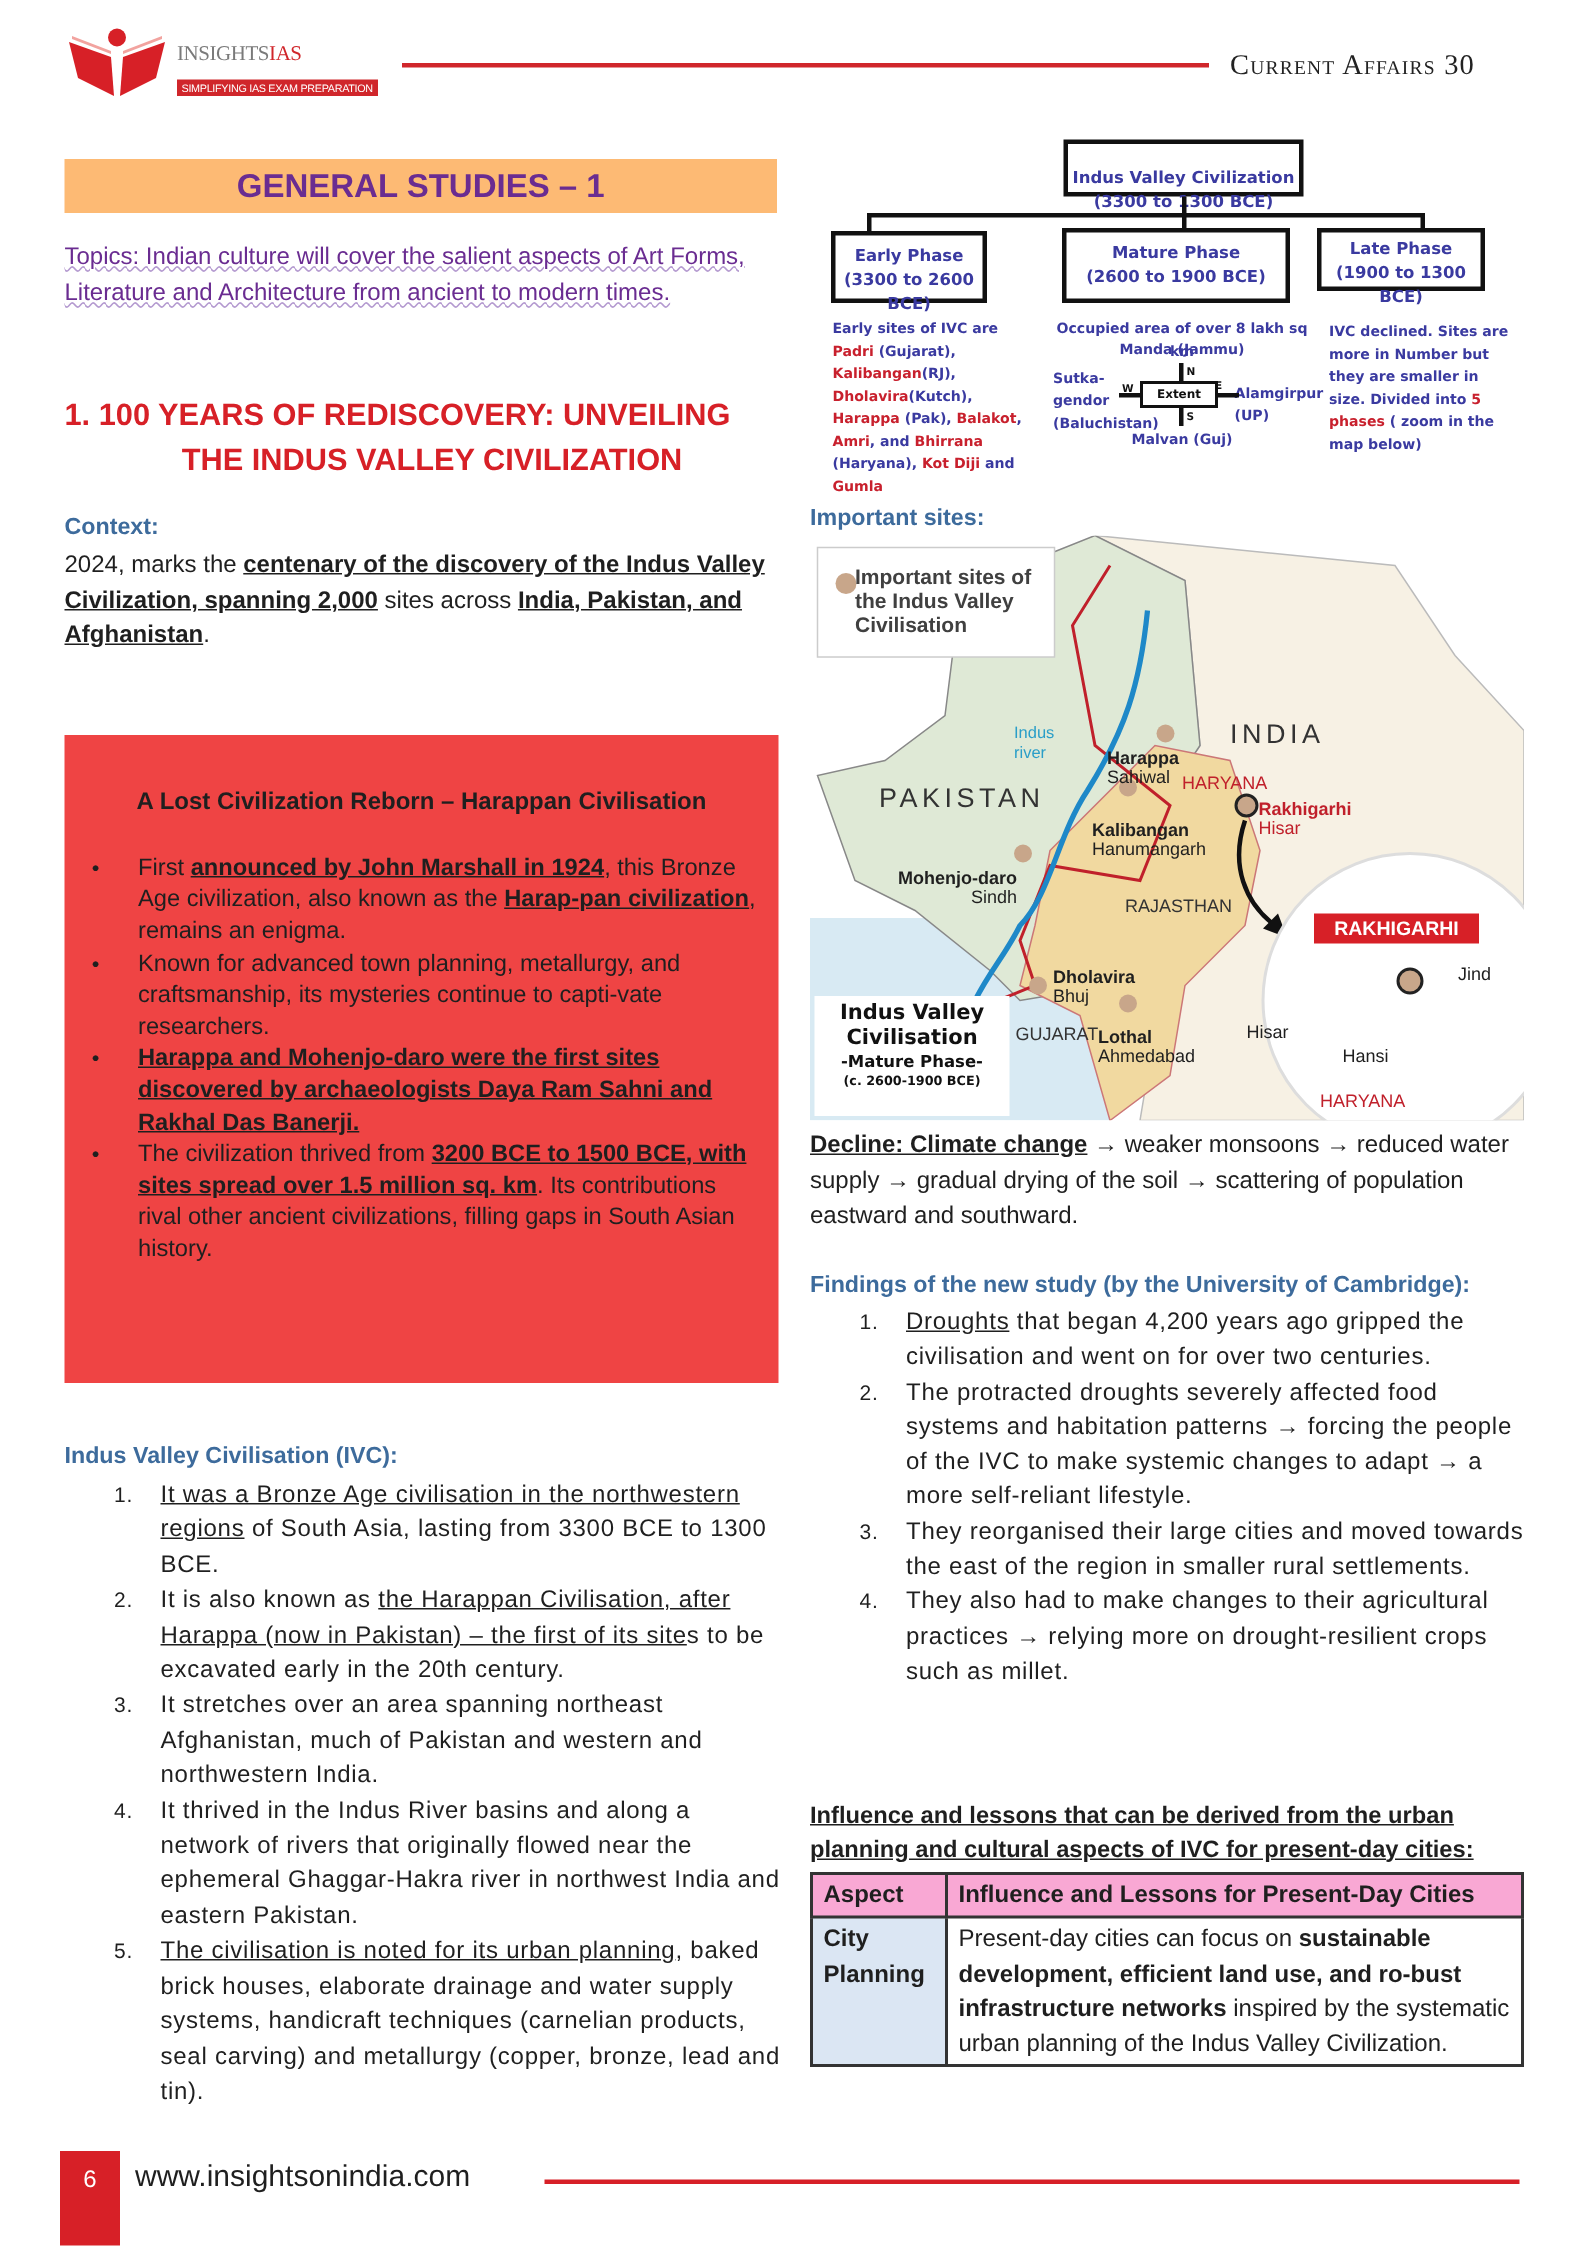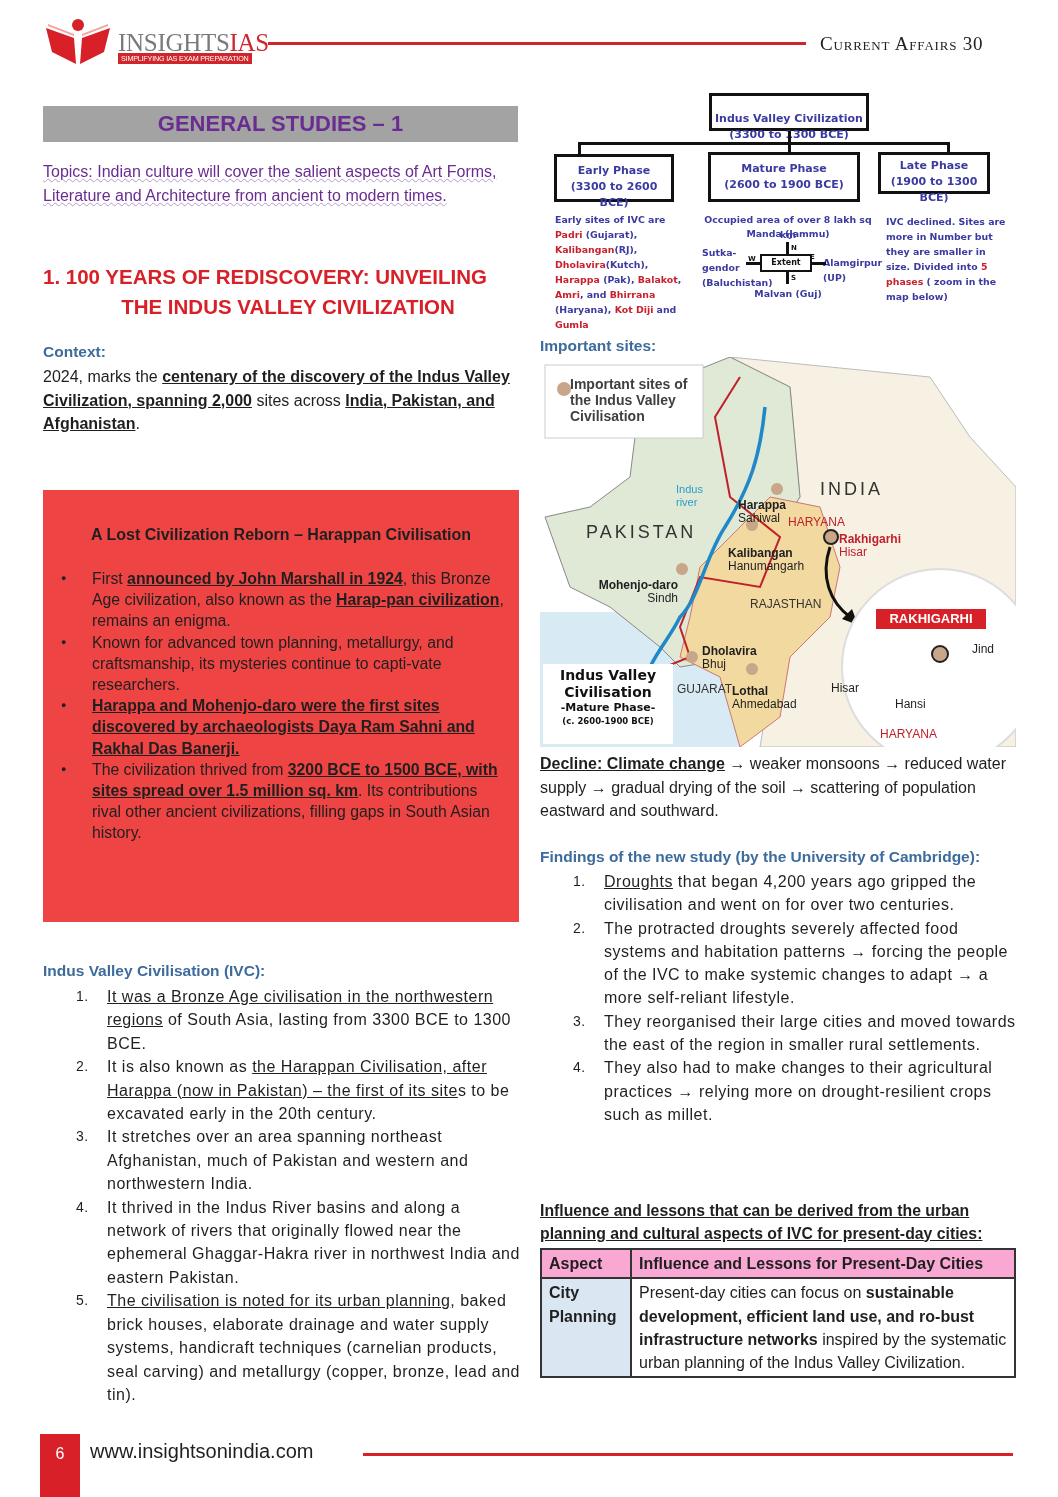--- a/index.html
+++ b/index.html
@@ -4,28 +4,28 @@
 <style>
   * { box-sizing: border-box; margin: 0; padding: 0; }
   html, body { width: 1058px; height: 1497px; background: #ffffff; }
   body { position: relative; font-family: "Liberation Sans", sans-serif; color: #1f1f1f; overflow: hidden; }
 
   .abs { position: absolute; }
 
   
   .logo { left: 44px; top: 16px; width: 200px; height: 50px; }
   .logo svg { position: absolute; left: 0; top: 0; }
-  .logo-text { position: absolute; left: 74px; top: 14px; font-family: "Liberation Serif", serif; font-size: 25px; letter-spacing: -0.3px; color: #7a7a7a; line-height: 1; }
+  .logo-text { position: absolute; left: 74px; top: 14px; font-family: "Liberation Serif", serif; font-size: 14px; letter-spacing: -0.3px; color: #7a7a7a; line-height: 1; }
   .logo-text .ias { color: #d0262b; }
   .logo-tag { position: absolute; left: 74px; top: 37px; background: #d0262b; color: #fff; font-size: 7.2px; padding: 1px 3px; white-space: nowrap; letter-spacing: -0.2px; }
   .header-line { left: 268px; top: 42px; width: 538px; height: 3px; background: #d0262b; }
   .header-title { left: 820px; top: 33px; font-family: "Liberation Serif", serif; font-size: 19px; font-variant: small-caps; letter-spacing: 0.8px; color: #222; }
 
   
-  .gs-banner { left: 43px; top: 106px; width: 475px; height: 36px; background: #a3a3a3; text-align: center; font-weight: bold; color: #6a2c91; font-size: 22px; line-height: 36px; }
+  .gs-banner { left: 43px; top: 106px; width: 475px; height: 36px; background: #fdba74; text-align: center; font-weight: bold; color: #6a2c91; font-size: 22px; line-height: 36px; }
   .topics { left: 43px; top: 160px; width: 475px; font-size: 16px; line-height: 24px; color: #6a2c91; text-decoration: underline; text-decoration-style: wavy; text-decoration-color: #b49ad0; text-decoration-thickness: 1px; }
   .main-title { left: 43px; top: 262px; width: 480px; color: #d72027; font-weight: bold; font-size: 20.5px; line-height: 30px; }
   .main-title .l2 { display: block; text-align: center; padding-left: 10px; }
 
   .sec-heading { color: #3d6b9c; font-weight: bold; font-size: 15.5px; }
   .ctx-head { left: 43px; top: 343px; }
   .ctx-body { left: 43px; top: 365px; width: 480px; font-size: 16px; line-height: 23.5px; }
   .ctx-body b { text-decoration: underline; }
 
   .box { left: 43px; top: 490px; width: 476px; height: 432px; background: #ef4444; }
@@ -120,21 +120,21 @@
 <div class="abs diagram">
   <div class="dbox" style="left:161px; top:3px; width:160px; height:38px; padding-top:15px;">
     <div>Indus Valley Civilization</div>
       <div>(3300 to 1300 BCE)</div>
   </div>
   <div class="dline" style="left:240px; top:41px; width:3px; height:12px;"></div>
   <div class="dline" style="left:30px; top:52px; width:372px; height:3px;"></div>
   <div class="dline" style="left:30px; top:52px; width:3px; height:12px;"></div>
   <div class="dline" style="left:240px; top:52px; width:3px; height:10px;"></div>
   <div class="dline" style="left:399px; top:52px; width:3px; height:10px;"></div>
-  <div class="dbox" style="left:6px; top:64px; width:120px; height:48px; padding-top:6px;">
+  <div class="dbox" style="left:6px; top:64px; width:104px; height:48px; padding-top:6px;">
     <div>Early Phase</div>
       <div>(3300 to 2600 BCE)</div>
   </div>
   <div class="dbox" style="left:160px; top:62px; width:152px; height:50px; padding-top:6px;">
     <div>Mature Phase</div>
       <div>(2600 to 1900 BCE)</div>
   </div>
   <div class="dbox" style="left:330px; top:62px; width:112px; height:42px; padding-top:3px;">
     <div>Late Phase</div>
       <div>(1900 to 1300 BCE)</div>

